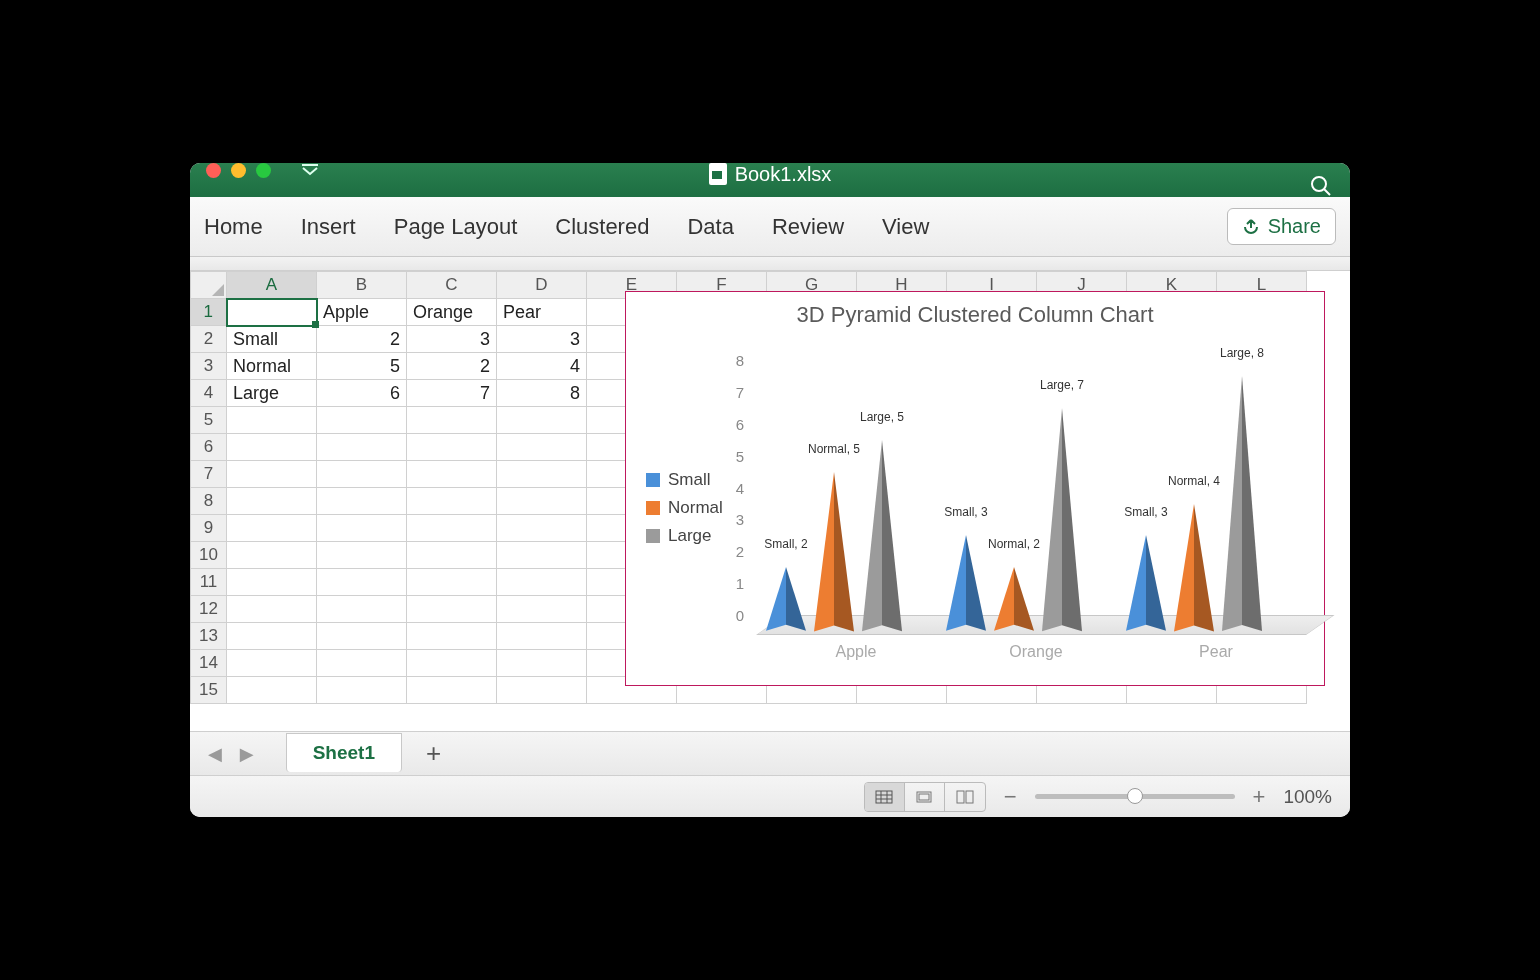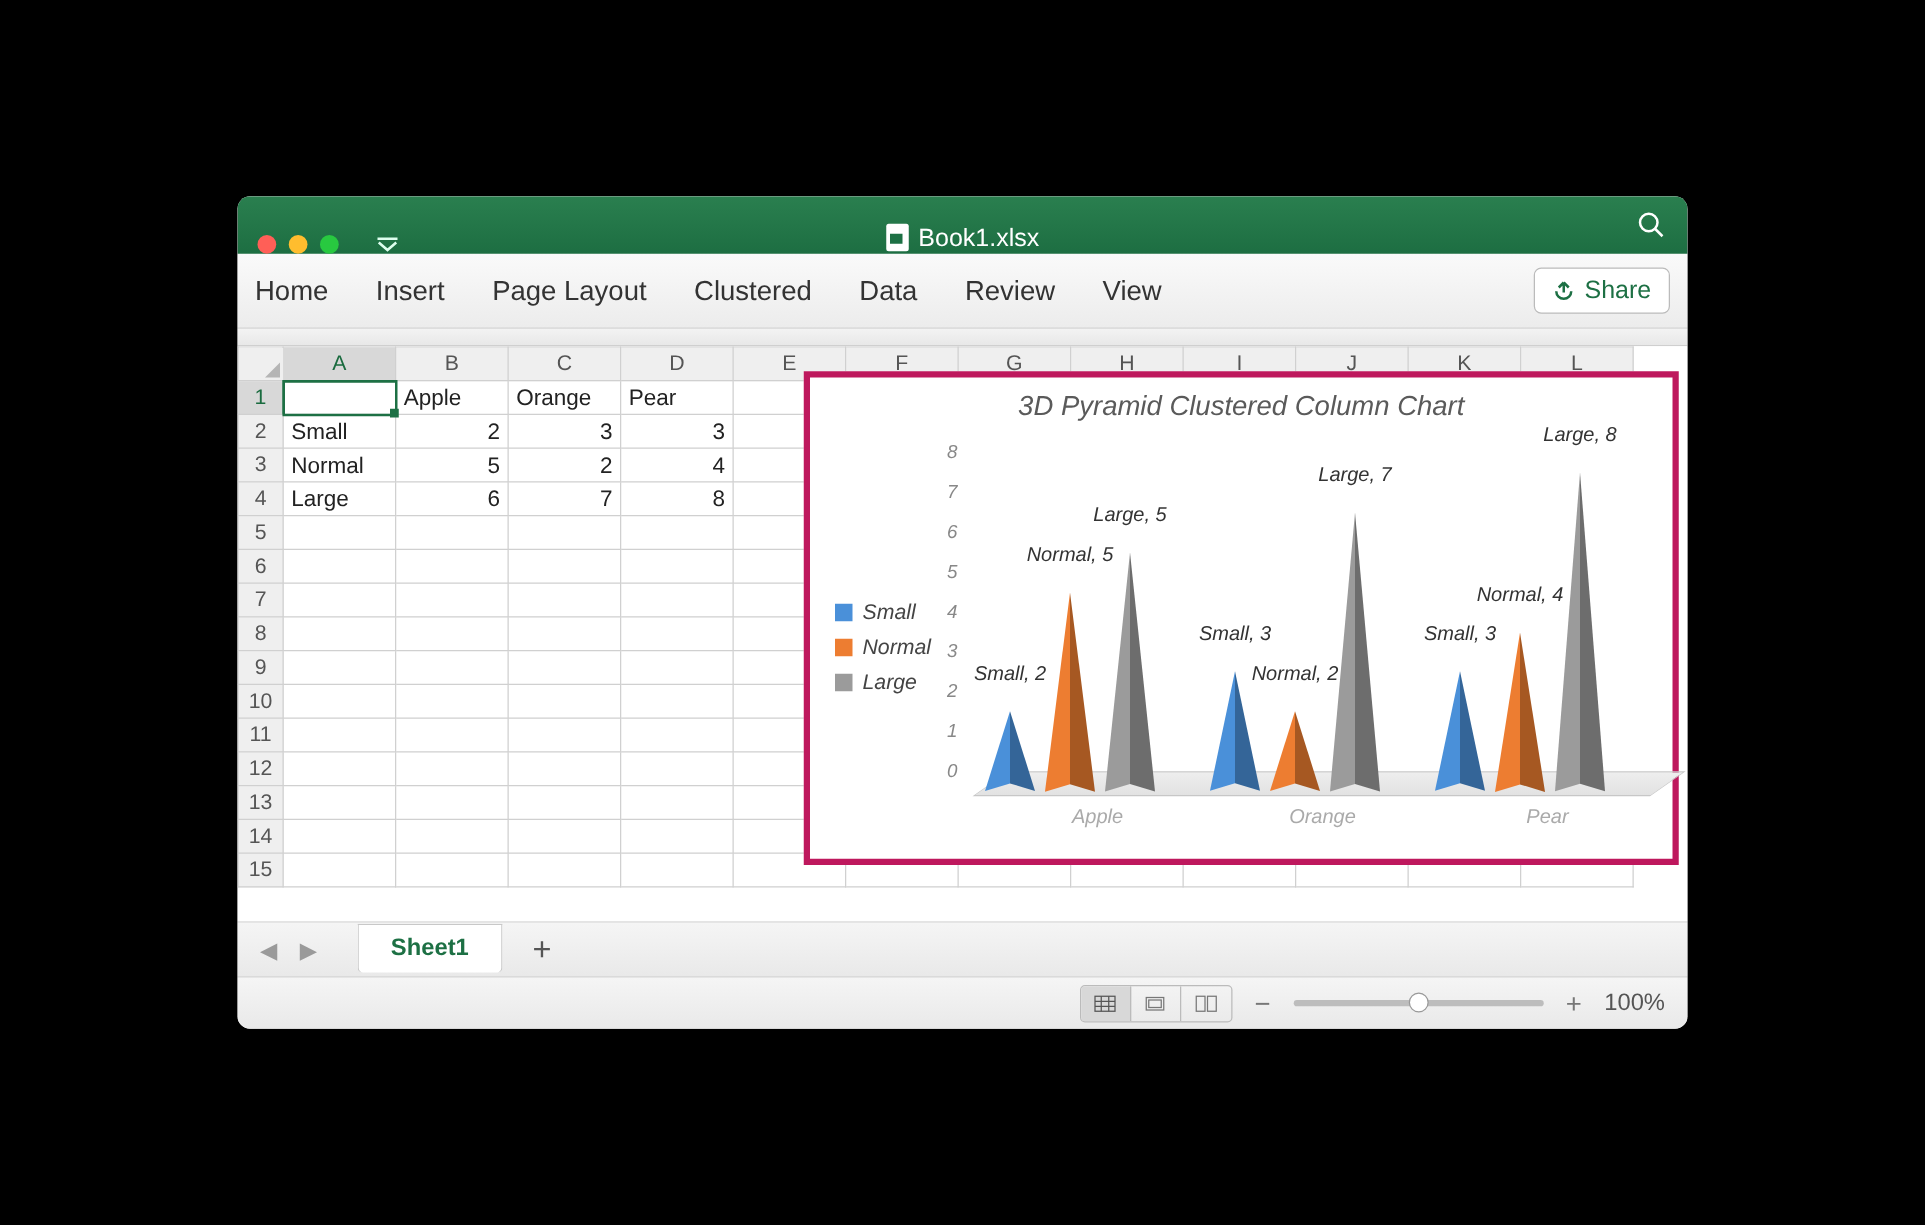--- a/index.html
+++ b/index.html
@@ -15,23 +15,23 @@
   .window {
     width: 1160px;
     background: #fff;
     border-radius: 10px;
     overflow: hidden;
     box-shadow: 0 20px 60px rgba(0,0,0,.5);
   }
   
   .titlebar {
     background: linear-gradient(#2a7f4f,#1d6e42);
-    height: 46px;
+    height: 34px;
     display: flex;
-    align-items: flex-end;
+    align-items: flex-start;
     position: relative;
     color: #fff;
   }
   .traffic { display:flex; gap:10px; margin-left:16px; }
   .tl { width:15px; height:15px; border-radius:50%; }
   .tl.red { background:#ff5f57; }
   .tl.yellow { background:#ffbd2e; }
   .tl.green { background:#28c940; }
   .qat { margin-left:30px; color:#dfe; font-size:14px; display:flex; align-items:center; gap:4px;}
   .title-center { position:absolute; left:0; right:0; text-align:center; font-size:20px; pointer-events:none;}
@@ -71,37 +71,37 @@
   table.grid th.col { width:90px; text-align:center;}
   table.grid th.col.active { background:#d8d8d8; color:#1a6b3f; border-bottom:2px solid #1a6b3f;}
   table.grid th.row { width:36px; text-align:center;}
   table.grid th.row.active { background:#d8d8d8; color:#1a6b3f; border-right:2px solid #1a6b3f;}
   table.grid td { padding:0 6px; }
   table.grid td.num { text-align:right; }
   .sel-cell { outline:2px solid #1d7044; outline-offset:-1px; position:relative;}
   .sel-cell::after{content:"";position:absolute;right:-3px;bottom:-3px;width:7px;height:7px;background:#1d7044;}
   
   .chart {
-    position:absolute; left:453px; top:20px; width:700px; height:395px;
-    background:#fff; border:5px solid #be185d;font-style:italic;
+    position:absolute; left:435px; top:20px; width:700px; height:395px;
+    background:#fff; border:1px solid #be185d;
   }
   .chart-title { text-align:center; font-size:22px; color:#5a5a5a; margin-top:10px;}
   .legend { position:absolute; left:20px; top:170px; font-size:17px; color:#444;}
   .legend div { display:flex; align-items:center; gap:8px; margin:8px 0;}
   .legend .sw { width:14px; height:14px; }
   .plot { position:absolute; left:120px; top:70px; right:18px; bottom:30px; }
   .yaxis { position:absolute; left:-22px; top:0; bottom:20px; width:20px; font-size:15px; color:#888; }
   .yt { position:absolute; right:0; transform:translateY(50%); }
   .floor { position:absolute; left:10px; right:0; bottom:20px; height:20px;
            background:linear-gradient(#eee,#e2e2e2);
            transform:skewX(-55deg); transform-origin:bottom left; border:1px solid #c7c7c7;}
   .xcat { position:absolute; bottom:-6px; font-size:16px; color:#aaa; text-align:center; width:160px;}
   .pyr { position:absolute; bottom:24px; }
   .pyr svg { display:block; overflow:visible;}
-  .dlabel { position:absolute; font-size:16px; color:#333; white-space:nowrap; transform:translate(-50%,-100%); }
+  .dlabel { position:absolute; font-size:12px; color:#333; white-space:nowrap; transform:translate(-50%,-100%); }
   
   .tabstrip {
     height:44px; background:linear-gradient(#f5f5f5,#e9e9e9); border-top:1px solid #cfcfcf;
     display:flex; align-items:center; padding:0 12px; gap:6px;
   }
   .nav-arrow { color:#9a9a9a; font-size:18px; padding:4px 6px; cursor:pointer;}
   .sheet-tab { background:#fff; border:1px solid #c8c8c8; border-bottom:none; border-radius:0 0 4px 4px;
                padding:8px 26px; color:#1d7044; font-weight:600; font-size:19px; margin-left:20px; cursor:pointer; position:relative; top:-1px;}
   .add-sheet { color:#555; font-size:26px; padding:0 18px; cursor:pointer;}
   

